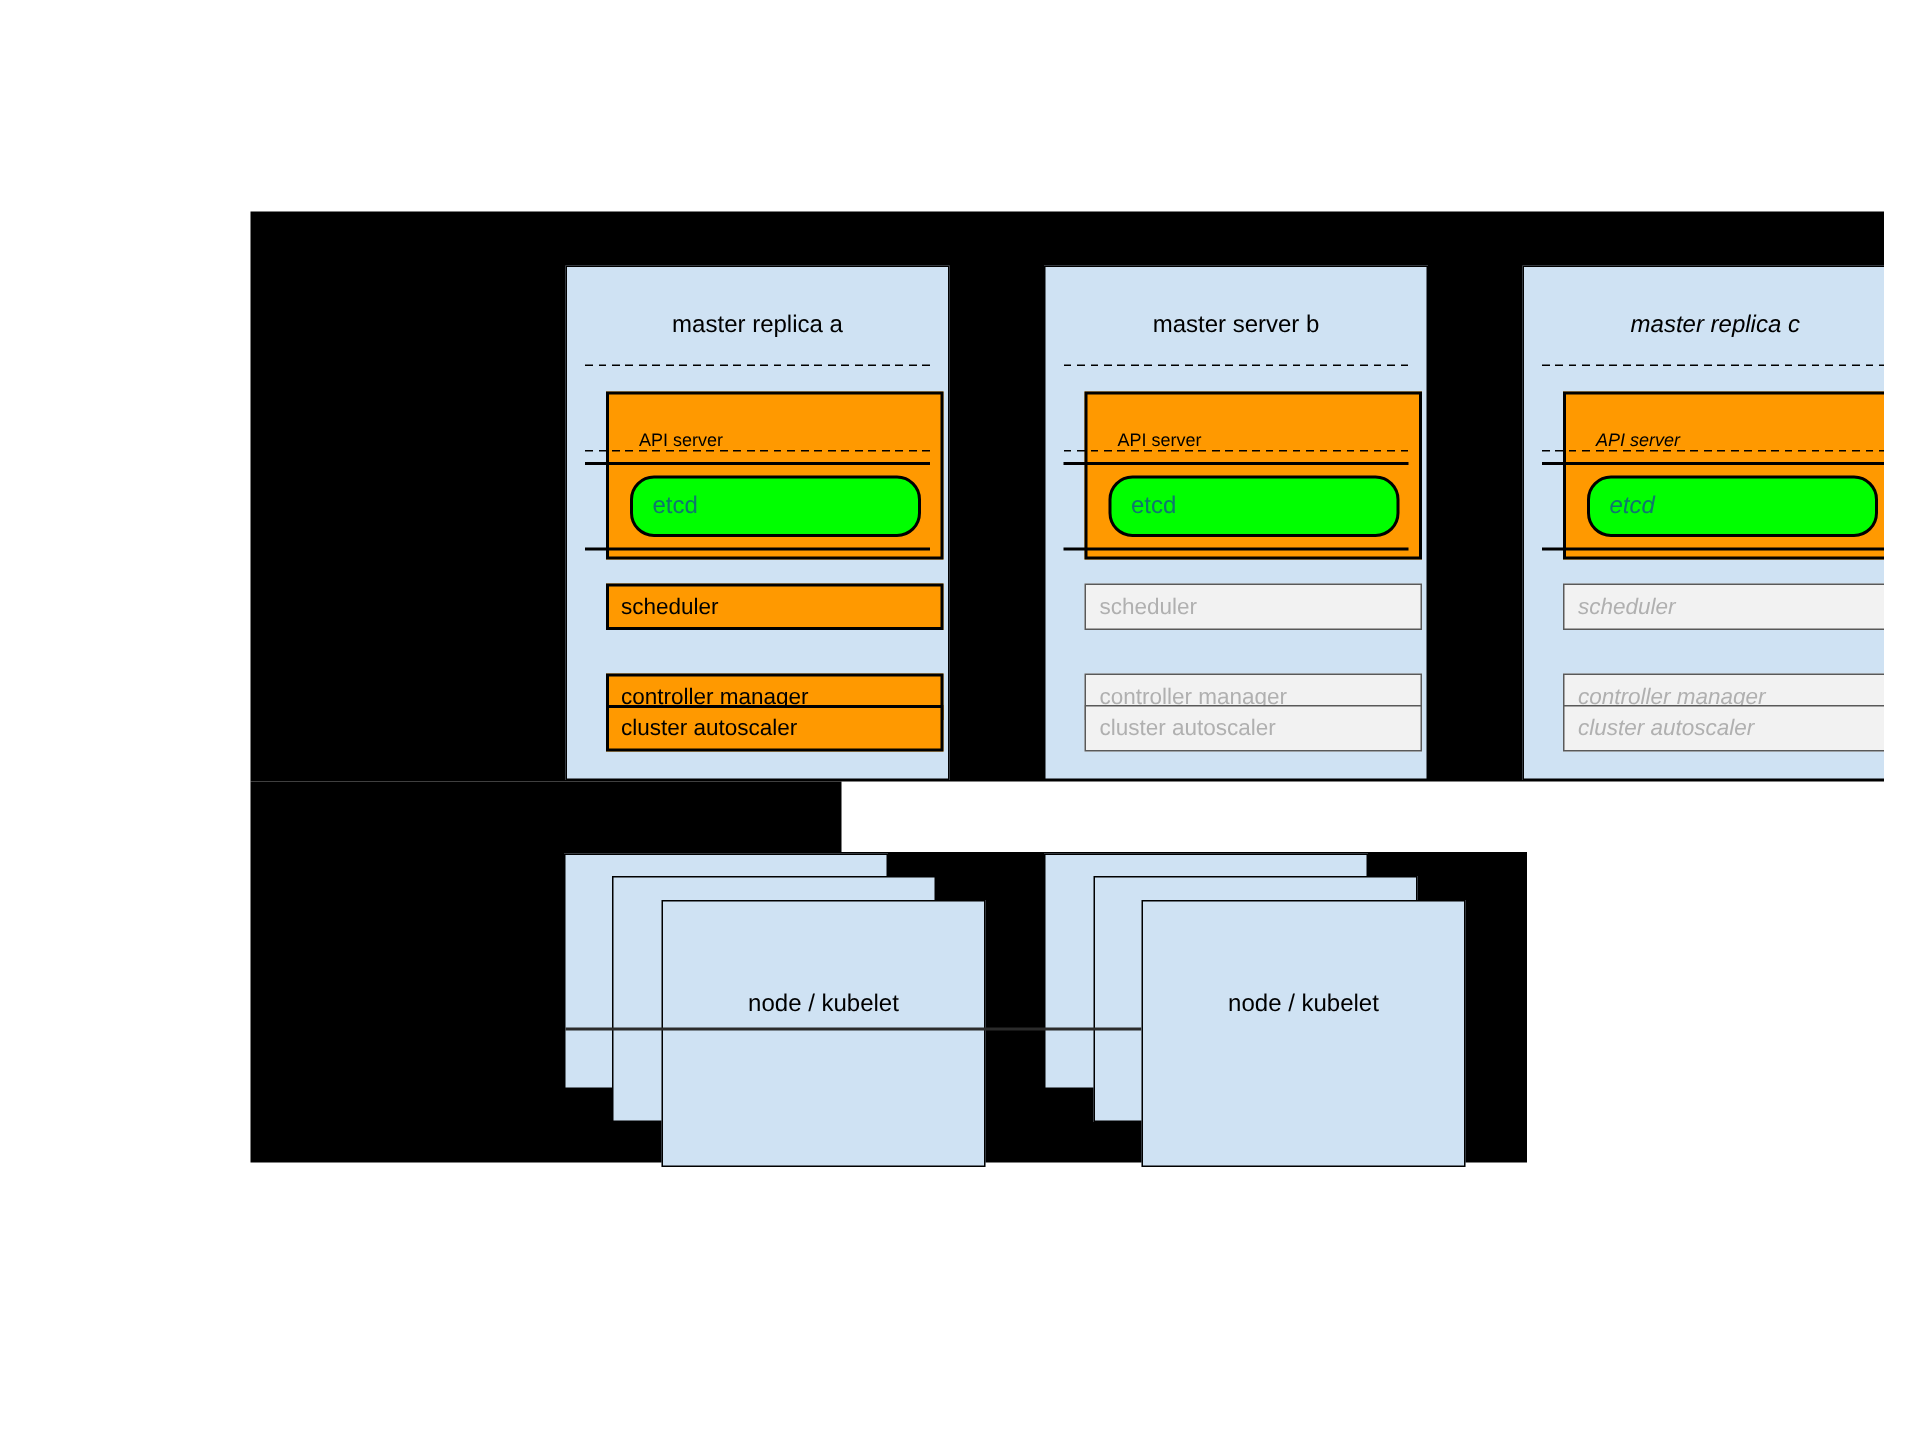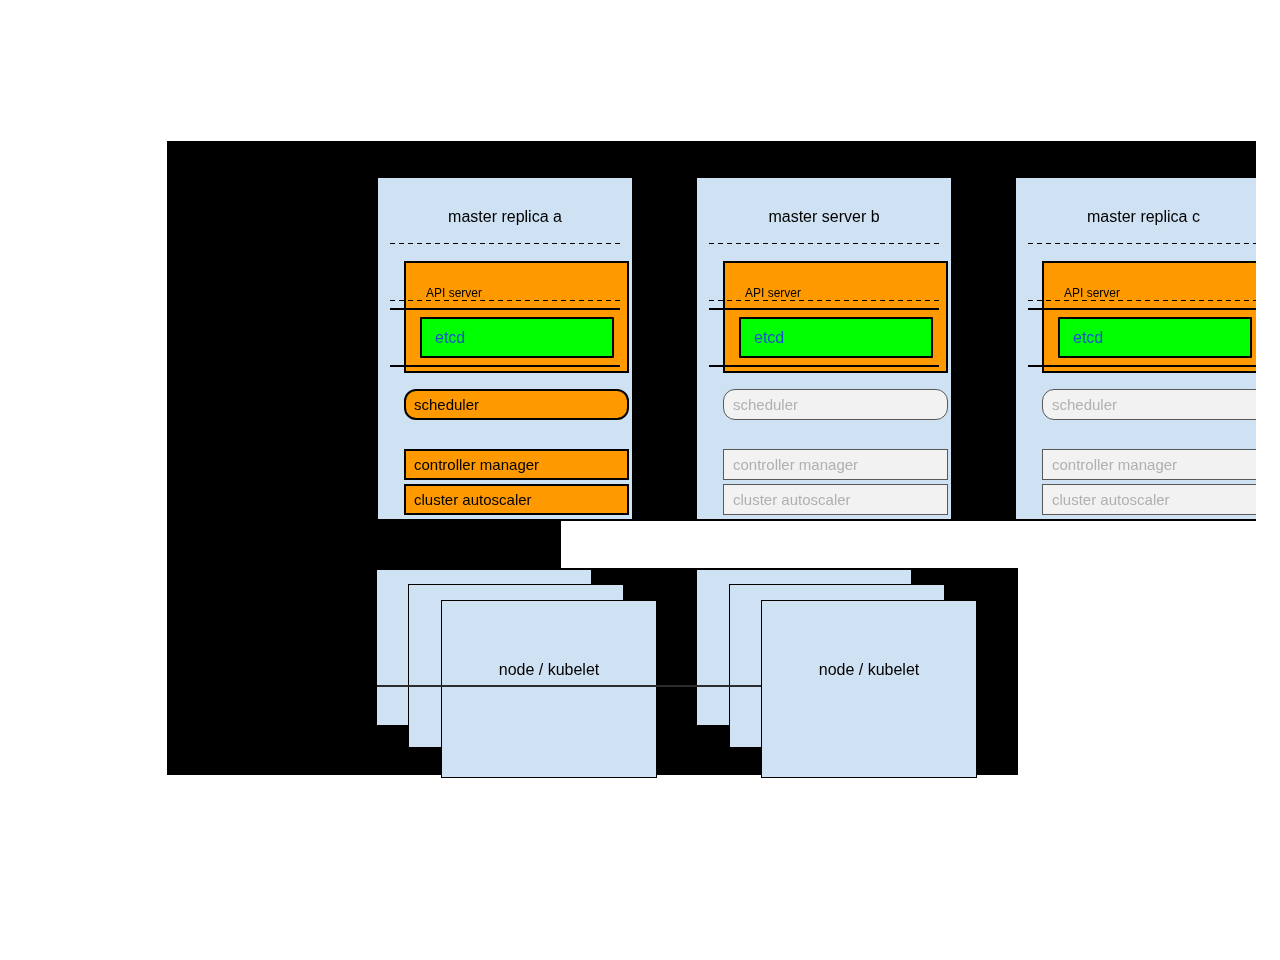--- a/index.html
+++ b/index.html
@@ -12,21 +12,21 @@
   .bg { position:absolute; background:#000; z-index:0; }
   .bg-top    { left:119px; top:93px;  width:1153px; height:380px; }
   .bg-strip  { left:119px; top:473px; width:394px;  height:47px;  }
   .bg-lower  { left:119px; top:520px; width:851px;  height:207px; }
 
   
   .master {
     position:absolute; top:129px; width:256px; height:343px;
     background:#cfe2f3; border:1px solid #000; z-index:1;
   }
-  .m-a { left:329px; } .m-b { left:648px; } .m-c { left:967px; width:257px; }
+  .m-a { left:329px; } .m-b { left:648px; } .m-c { left:967px; width:257px;font-style:italic; }
   .m-title {
     position:absolute; top:0; left:0; right:0; height:53px;
     display:flex; align-items:center; justify-content:center;
     font-size:16px; color:#000;
   }
   .line { position:absolute; left:0; right:0; height:2px; }
   .line.dashed {
     height:1px;
     background:repeating-linear-gradient(90deg,#000 0 5px,transparent 5px 9px);
   }
@@ -35,31 +35,31 @@
   .t110 { top:110px; }
   .t118 { top:118px; }
   .t175 { top:175px; }
   .api {
     position:absolute; left:14px; top:71px; width:225px; height:112px;
     background:#ff9900; border:2px solid #000;
   }
   .api-label { position:absolute; left:8px; top:11px; font-size:12px; color:#000; }
   .etcd {
     position:absolute; left:30px; top:127px; width:194px; height:41px;
-    background:#00ff00; border:2px solid #000; border-radius:1px;
-    display:flex; align-items:center; padding-left:13px; font-size:16px; color:#1d4ed8;
+    background:#00ff00; border:2px solid #000; border-radius:16px;
+    display:flex; align-items:center; padding-left:13px; font-size:16px; color:#0f766e;
     z-index:2;
   }
   .comp {
     position:absolute; left:14px; width:225px; height:31px;
     background:#ff9900; border:2px solid #000;
     display:flex; align-items:center; padding-left:8px;
     font-size:15px; color:#000;
   }
-  .c1 { top:199px;border-radius:12px; } .c2 { top:259px; } .c3 { top:294px; }
+  .c1 { top:199px; } .c2 { top:259px; } .c3 { top:280px; }
   .comp.off {
     background:#f2f2f2; border:1px solid #595959; color:#b0b0b0; padding-left:9px;
   }
 
   
   .node-box {
     position:absolute; width:216px; background:#cfe2f3; border:1px solid #000;
   }
   .nb-back   { top:521px; height:157px; z-index:1; }
   .nb-mid    { top:536px; height:164px; z-index:2; }

